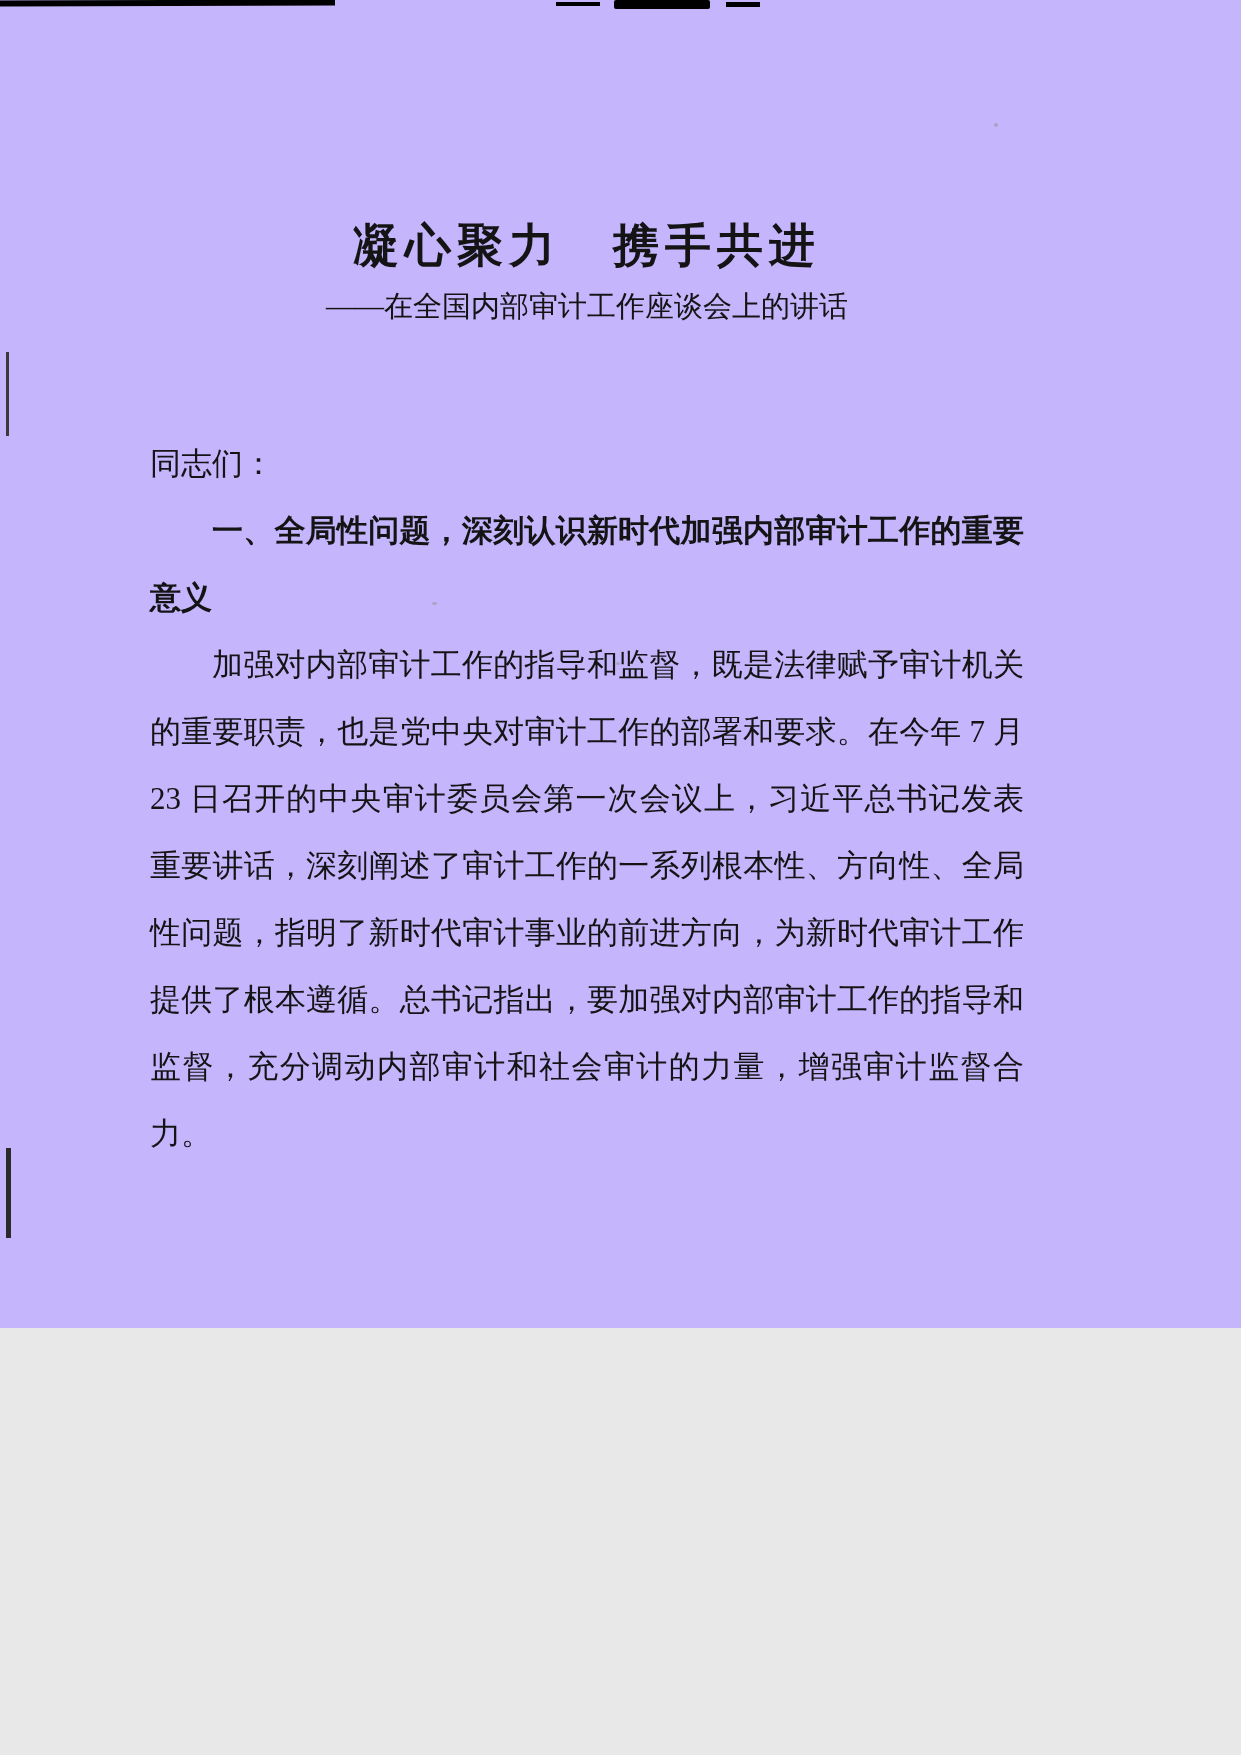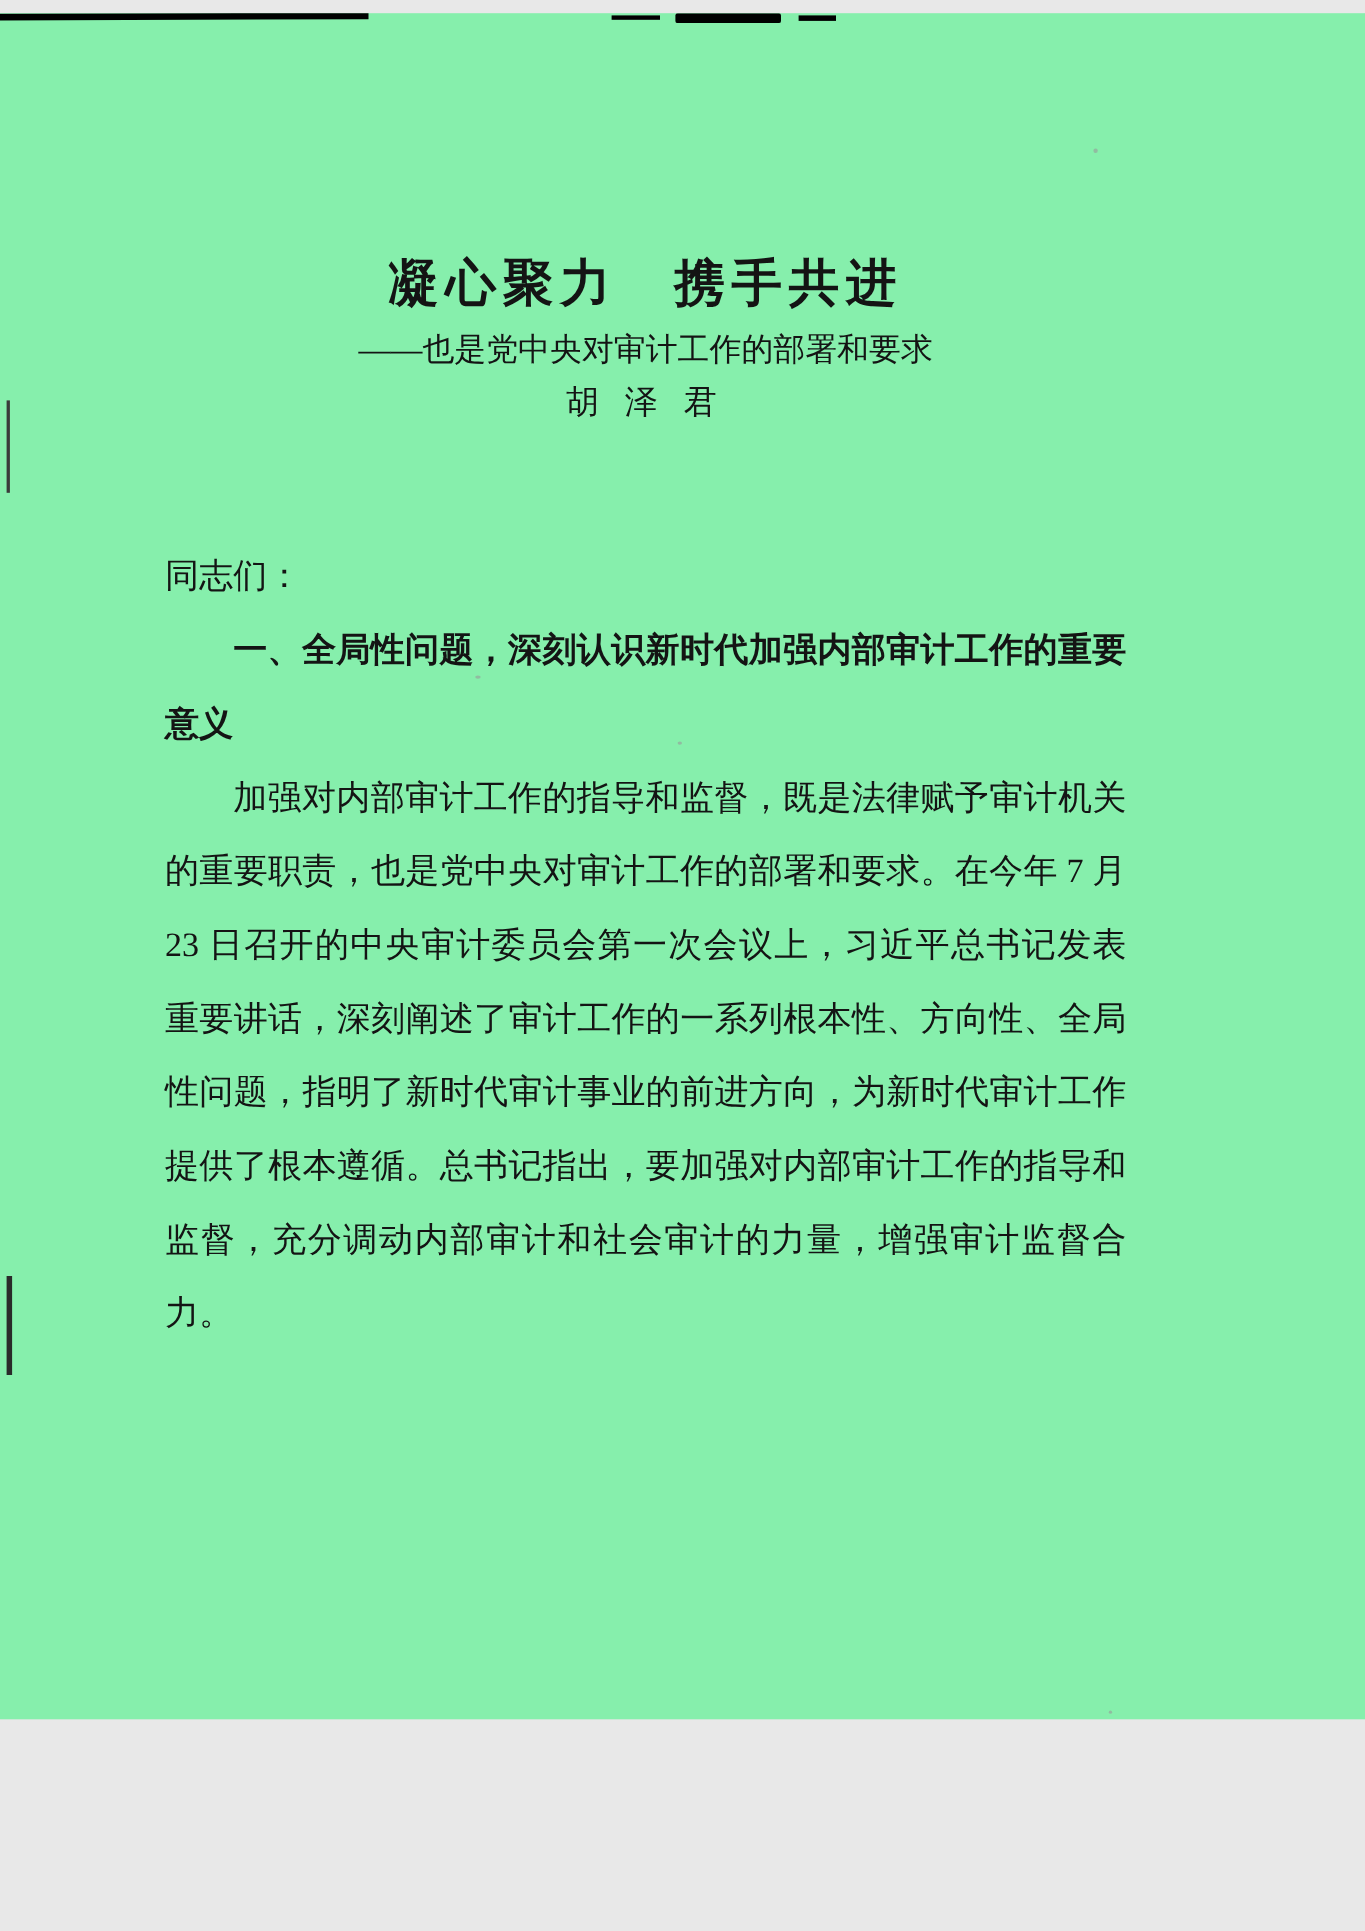--- a/index.html
+++ b/index.html
@@ -3,23 +3,23 @@
 <meta charset="utf-8">
 <style>
   html, body {
     margin: 0;
     padding: 0;
     background: #e8e8e8;
   }
   .page {
     position: relative;
     width: 1241px;
-    height: 1551px;
-    margin: 12px auto;
-    background: #86efac;
+    height: 1328px;
+    margin: 0 auto;
+    background: #c4b5fd;
     overflow: hidden;
     color: #141414;
     font-family: "Liberation Serif", "DejaVu Serif", serif;
   }
   .content {
     position: absolute;
     left: 150px;
     top: 0;
     width: 874px;
   }
@@ -116,23 +116,22 @@
   <div class="speck s1"></div>
   <div class="speck s2"></div>
   <div class="speck s3"></div>
   <div class="speck s4"></div>
 
   <div class="content">
 
     <div class="doc-title-1">凝心聚力　携手共进</div>
 
 
-    <div class="doc-subtitle">——也是党中央对审计工作的部署和要求</div>
+    <div class="doc-subtitle">——在全国内部审计工作座谈会上的讲话</div>
 
-    <div class="doc-author">胡 泽 君</div>
 
 
     <div class="body-text salutation">同志们：</div>
 
 
     <p class="body-text heading">一、全局性问题，深刻认识新时代加强内部审计工作的重要意义</p>
 
     <p class="body-text para">加强对内部审计工作的指导和监督，既是法律赋予审计机关的重要职责，也是党中央对审计工作的部署和要求。在今年 7 月 23 日召开的中央审计委员会第一次会议上，习近平总书记发表重要讲话，深刻阐述了审计工作的一系列根本性、方向性、全局性问题，指明了新时代审计事业的前进方向，为新时代审计工作提供了根本遵循。总书记指出，要加强对内部审计工作的指导和监督，充分调动内部审计和社会审计的力量，增强审计监督合力。</p>
 
   </div>

